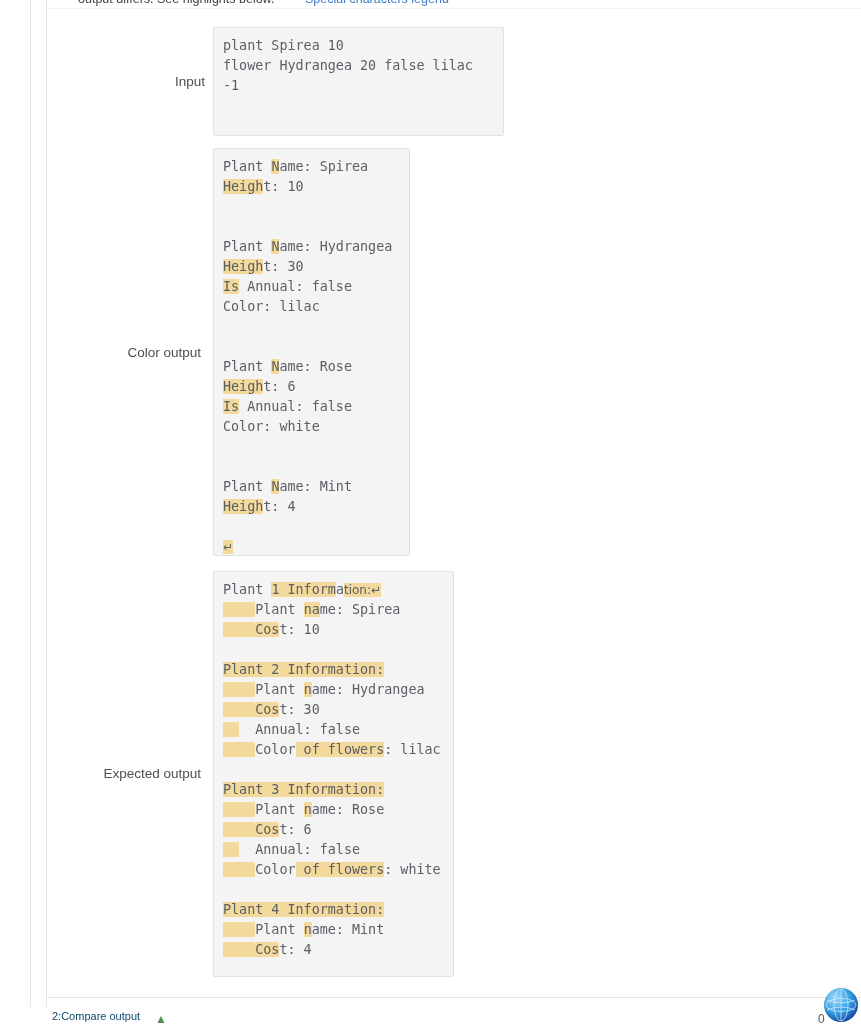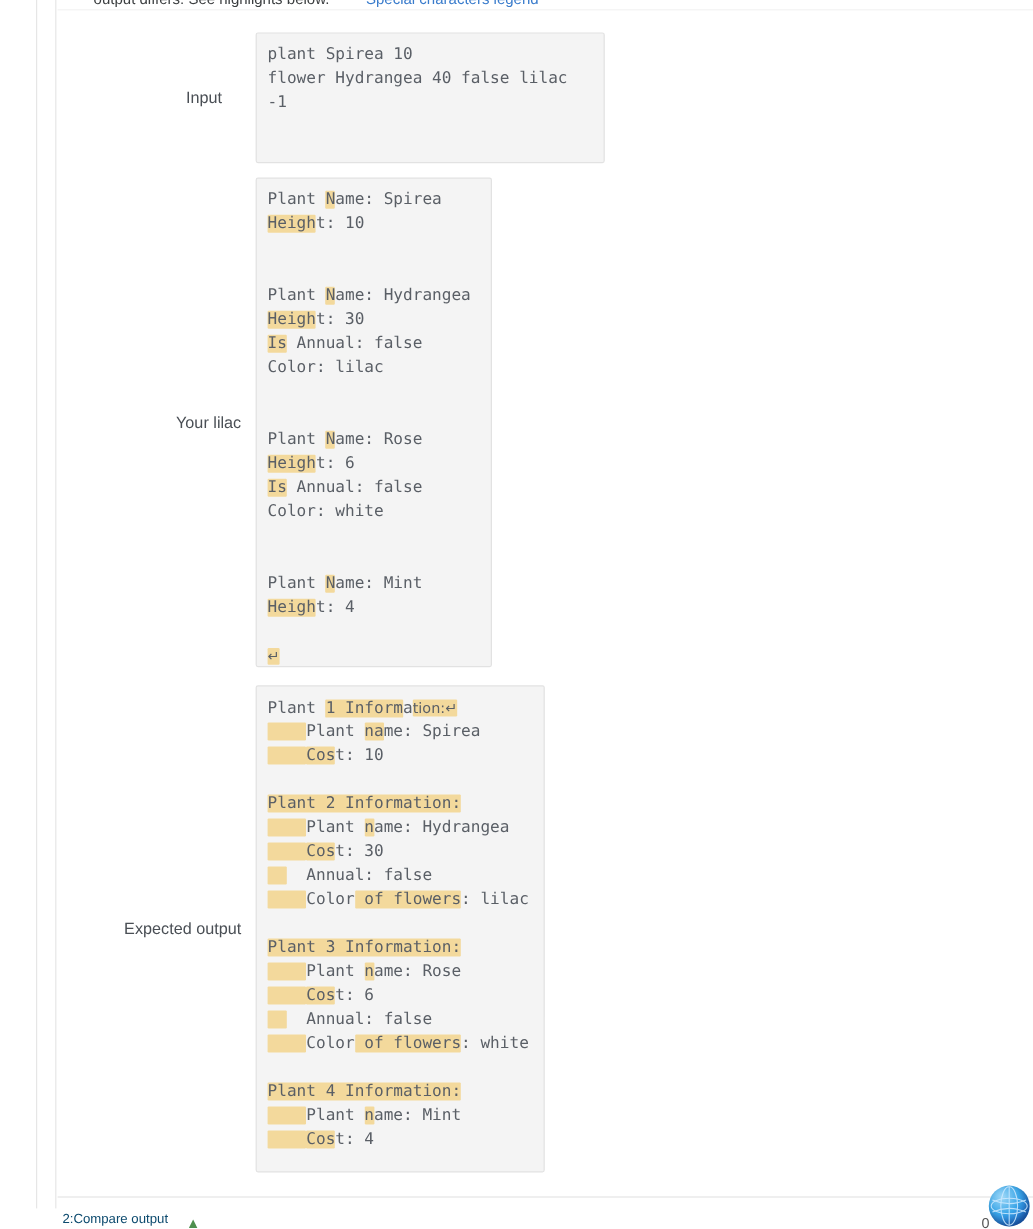--- a/index.html
+++ b/index.html
@@ -137,24 +137,24 @@
     <div class="top-strip-inner">
       <span class="msg">output differs. See highlights below.</span>
       <span class="legend-link">Special characters legend</span>
     </div>
   </div>
   <div class="top-hairline"></div>
 
   <div class="gutter-line a"></div>
   <div class="gutter-line b"></div>
 
-  <div class="field-label" style="left:64px; top:74px; width:121px;">Input</div>
-  <div class="code-box" id="input-box" style="left:213px; top:27px; width:291px; height:109px;"><span class="ln">plant Spirea 10</span><span class="ln">flower Hydrangea 40 false lilac</span><span class="ln">-1</span></div>
+  <div class="field-label" style="left:84px; top:74px; width:121px;">Input</div>
+  <div class="code-box" id="input-box" style="left:213px; top:27px; width:291px; height:109px;"><span class="ln">plant Spirea 10</span><span class="ln">flower Hydrangea 20 false lilac</span><span class="ln">-1</span></div>
 
-  <div class="field-label" style="left:60px; top:345px; width:141px;">Your lilac</div>
+  <div class="field-label" style="left:60px; top:345px; width:141px;">Color output</div>
   <div class="code-box" id="your-output-box" style="left:213px; top:148px; width:197px; height:408px;"><span class="ln"><span>Plant </span><span class="hl">N</span><span>ame: Spirea</span></span><span class="ln"><span class="hl">Heigh</span><span>t: 10</span></span><span class="ln">&nbsp;</span><span class="ln">&nbsp;</span><span class="ln"><span>Plant </span><span class="hl">N</span><span>ame: Hydrangea</span></span><span class="ln"><span class="hl">Heigh</span><span>t: 30</span></span><span class="ln"><span class="hl">Is</span><span> Annual: false</span></span><span class="ln"><span>Color: lilac</span></span><span class="ln">&nbsp;</span><span class="ln">&nbsp;</span><span class="ln"><span>Plant </span><span class="hl">N</span><span>ame: Rose</span></span><span class="ln"><span class="hl">Heigh</span><span>t: 6</span></span><span class="ln"><span class="hl">Is</span><span> Annual: false</span></span><span class="ln"><span>Color: white</span></span><span class="ln">&nbsp;</span><span class="ln">&nbsp;</span><span class="ln"><span>Plant </span><span class="hl">N</span><span>ame: Mint</span></span><span class="ln"><span class="hl">Heigh</span><span>t: 4</span></span><span class="ln">&nbsp;</span><span class="ln"><span class="hl ret">↵</span></span></div>
 
   <div class="field-label" style="left:50px; top:766px; width:151px;">Expected output</div>
   <div class="code-box" id="expected-output-box" style="left:213px; top:571px; width:241px; height:406px;"><span class="ln"><span>Plant </span><span class="hl">1 Inform</span><span>a</span><span class="hl ret">tion:↵</span></span><span class="ln"><span class="hl">    </span><span>Plant </span><span class="hl">na</span><span>me: Spirea</span></span><span class="ln"><span class="hl">    </span><span class="hl">Cos</span><span>t: 10</span></span><span class="ln">&nbsp;</span><span class="ln"><span class="hl">Plant 2 Information:</span></span><span class="ln"><span class="hl">    </span><span>Plant </span><span class="hl">n</span><span>ame: Hydrangea</span></span><span class="ln"><span class="hl">    </span><span class="hl">Cos</span><span>t: 30</span></span><span class="ln"><span class="hl">  </span><span>  Annual: false</span></span><span class="ln"><span class="hl">    </span><span>Color</span><span class="hl"> of flowers</span><span>: lilac</span></span><span class="ln">&nbsp;</span><span class="ln"><span class="hl">Plant 3 Information:</span></span><span class="ln"><span class="hl">    </span><span>Plant </span><span class="hl">n</span><span>ame: Rose</span></span><span class="ln"><span class="hl">    </span><span class="hl">Cos</span><span>t: 6</span></span><span class="ln"><span class="hl">  </span><span>  Annual: false</span></span><span class="ln"><span class="hl">    </span><span>Color</span><span class="hl"> of flowers</span><span>: white</span></span><span class="ln">&nbsp;</span><span class="ln"><span class="hl">Plant 4 Information:</span></span><span class="ln"><span class="hl">    </span><span>Plant </span><span class="hl">n</span><span>ame: Mint</span></span><span class="ln"><span class="hl">    </span><span class="hl">Cos</span><span>t: 4</span></span></div>
 
   <div class="bottom-sep"></div>
   <div class="bottom-tab">2:Compare output</div>
   <div class="bottom-check">▲</div>
 
   <div class="globe">

